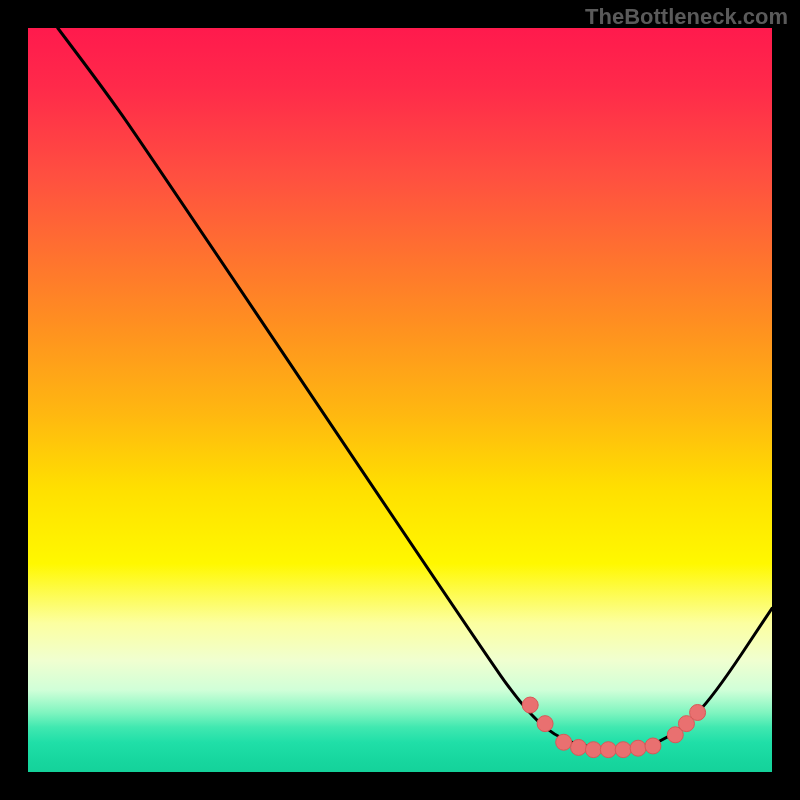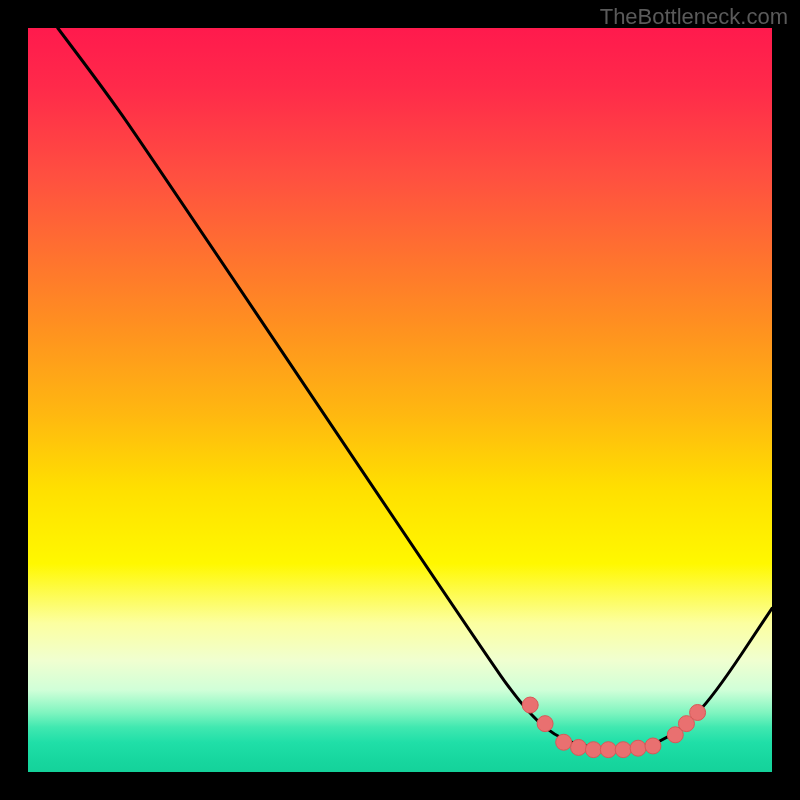--- a/index.html
+++ b/index.html
@@ -10,21 +10,21 @@
     position: relative;
     font-family: Arial, sans-serif;
     overflow: hidden;
   }
   .watermark {
     position: absolute;
     top: 4px;
     right: 12px;
     color: #5a5a5a;
     font-size: 22px;
-    font-weight: 400;
+    font-weight: 700;
     z-index: 10;
   }
   .plot-area {
     position: absolute;
     left: 28px;
     top: 28px;
     width: 744px;
     height: 744px;
   }
   .gradient-bg {

